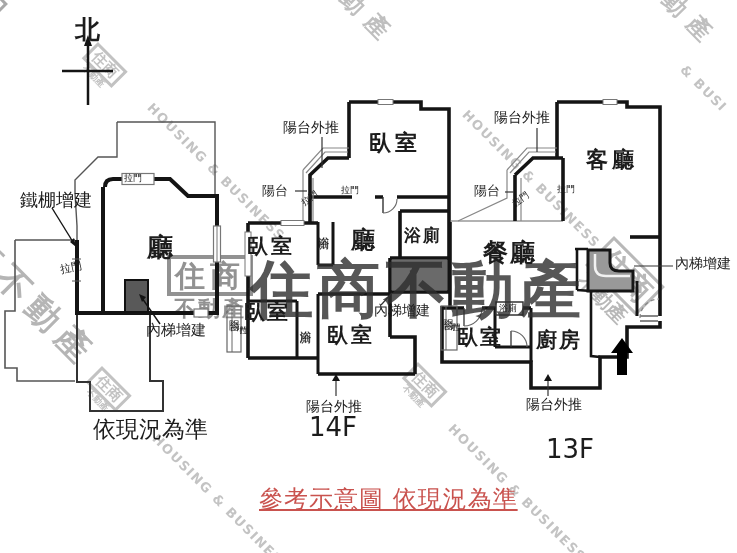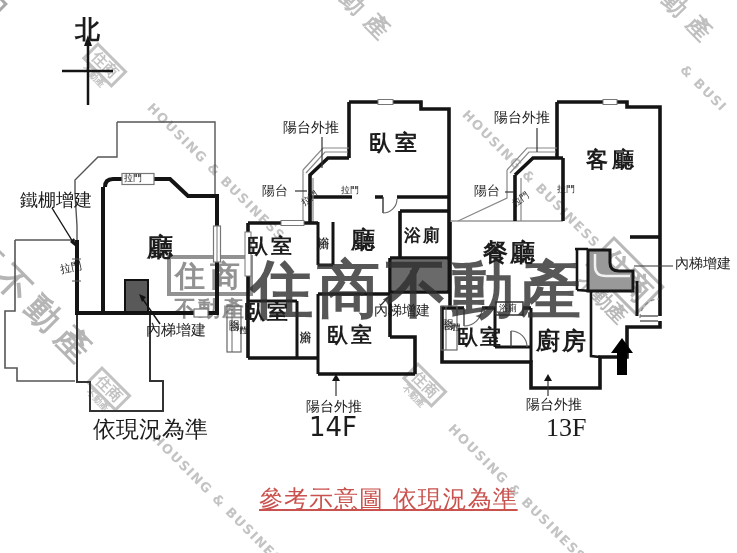--- a/index.html
+++ b/index.html
@@ -195,19 +195,19 @@
   <div class="lbl" style="left:586px;top:148px;font-size:22px;font-weight:bold;letter-spacing:4px;">客廳</div>
   <div class="lbl" style="left:474px;top:184px;font-size:13px;">陽台</div>
   <div class="lbl" style="left:512px;top:195px;font-size:9px;transform:rotate(-35deg);">拉門</div>
   <div class="lbl" style="left:557px;top:185px;font-size:9px;">拉門</div>
   <div class="lbl" style="left:483px;top:240px;font-size:25px;font-weight:bold;letter-spacing:2px;">餐廳</div>
   <div class="lbl" style="left:675px;top:256px;font-size:14px;">內梯增建</div>
   <div class="lbl vert" style="left:442px;top:310px;font-size:11px;">陽台</div>
   <div class="lbl vert" style="left:451px;top:317px;font-size:8px;">拉門</div>
   <div class="lbl" style="left:457px;top:326px;font-size:21px;font-weight:bold;letter-spacing:2px;">臥室</div>
   <div class="lbl" style="left:499px;top:304px;font-size:9px;">浴廁</div>
-  <div class="lbl" style="left:536px;top:329px;font-size:24px;font-weight:bold;letter-spacing:2px;">廚房</div>
+  <div class="lbl" style="left:536px;top:329px;font-size:21px;font-weight:bold;letter-spacing:2px;">廚房</div>
   <div class="lbl" style="left:526px;top:397px;font-size:14px;">陽台外推</div>
-  <div class="lbl" style="left:546px;top:414px;font-size:26px;font-family:Liberation Serif, serif;">13F</div>
+  <div class="lbl" style="left:546px;top:436px;font-size:26px;">13F</div>
 
   <div class="disclaimer" style="color: rgb(201, 82, 78); text-decoration: underline;">參考示意圖 依現況為準</div>
 
 </div>
 
 </body></html>

